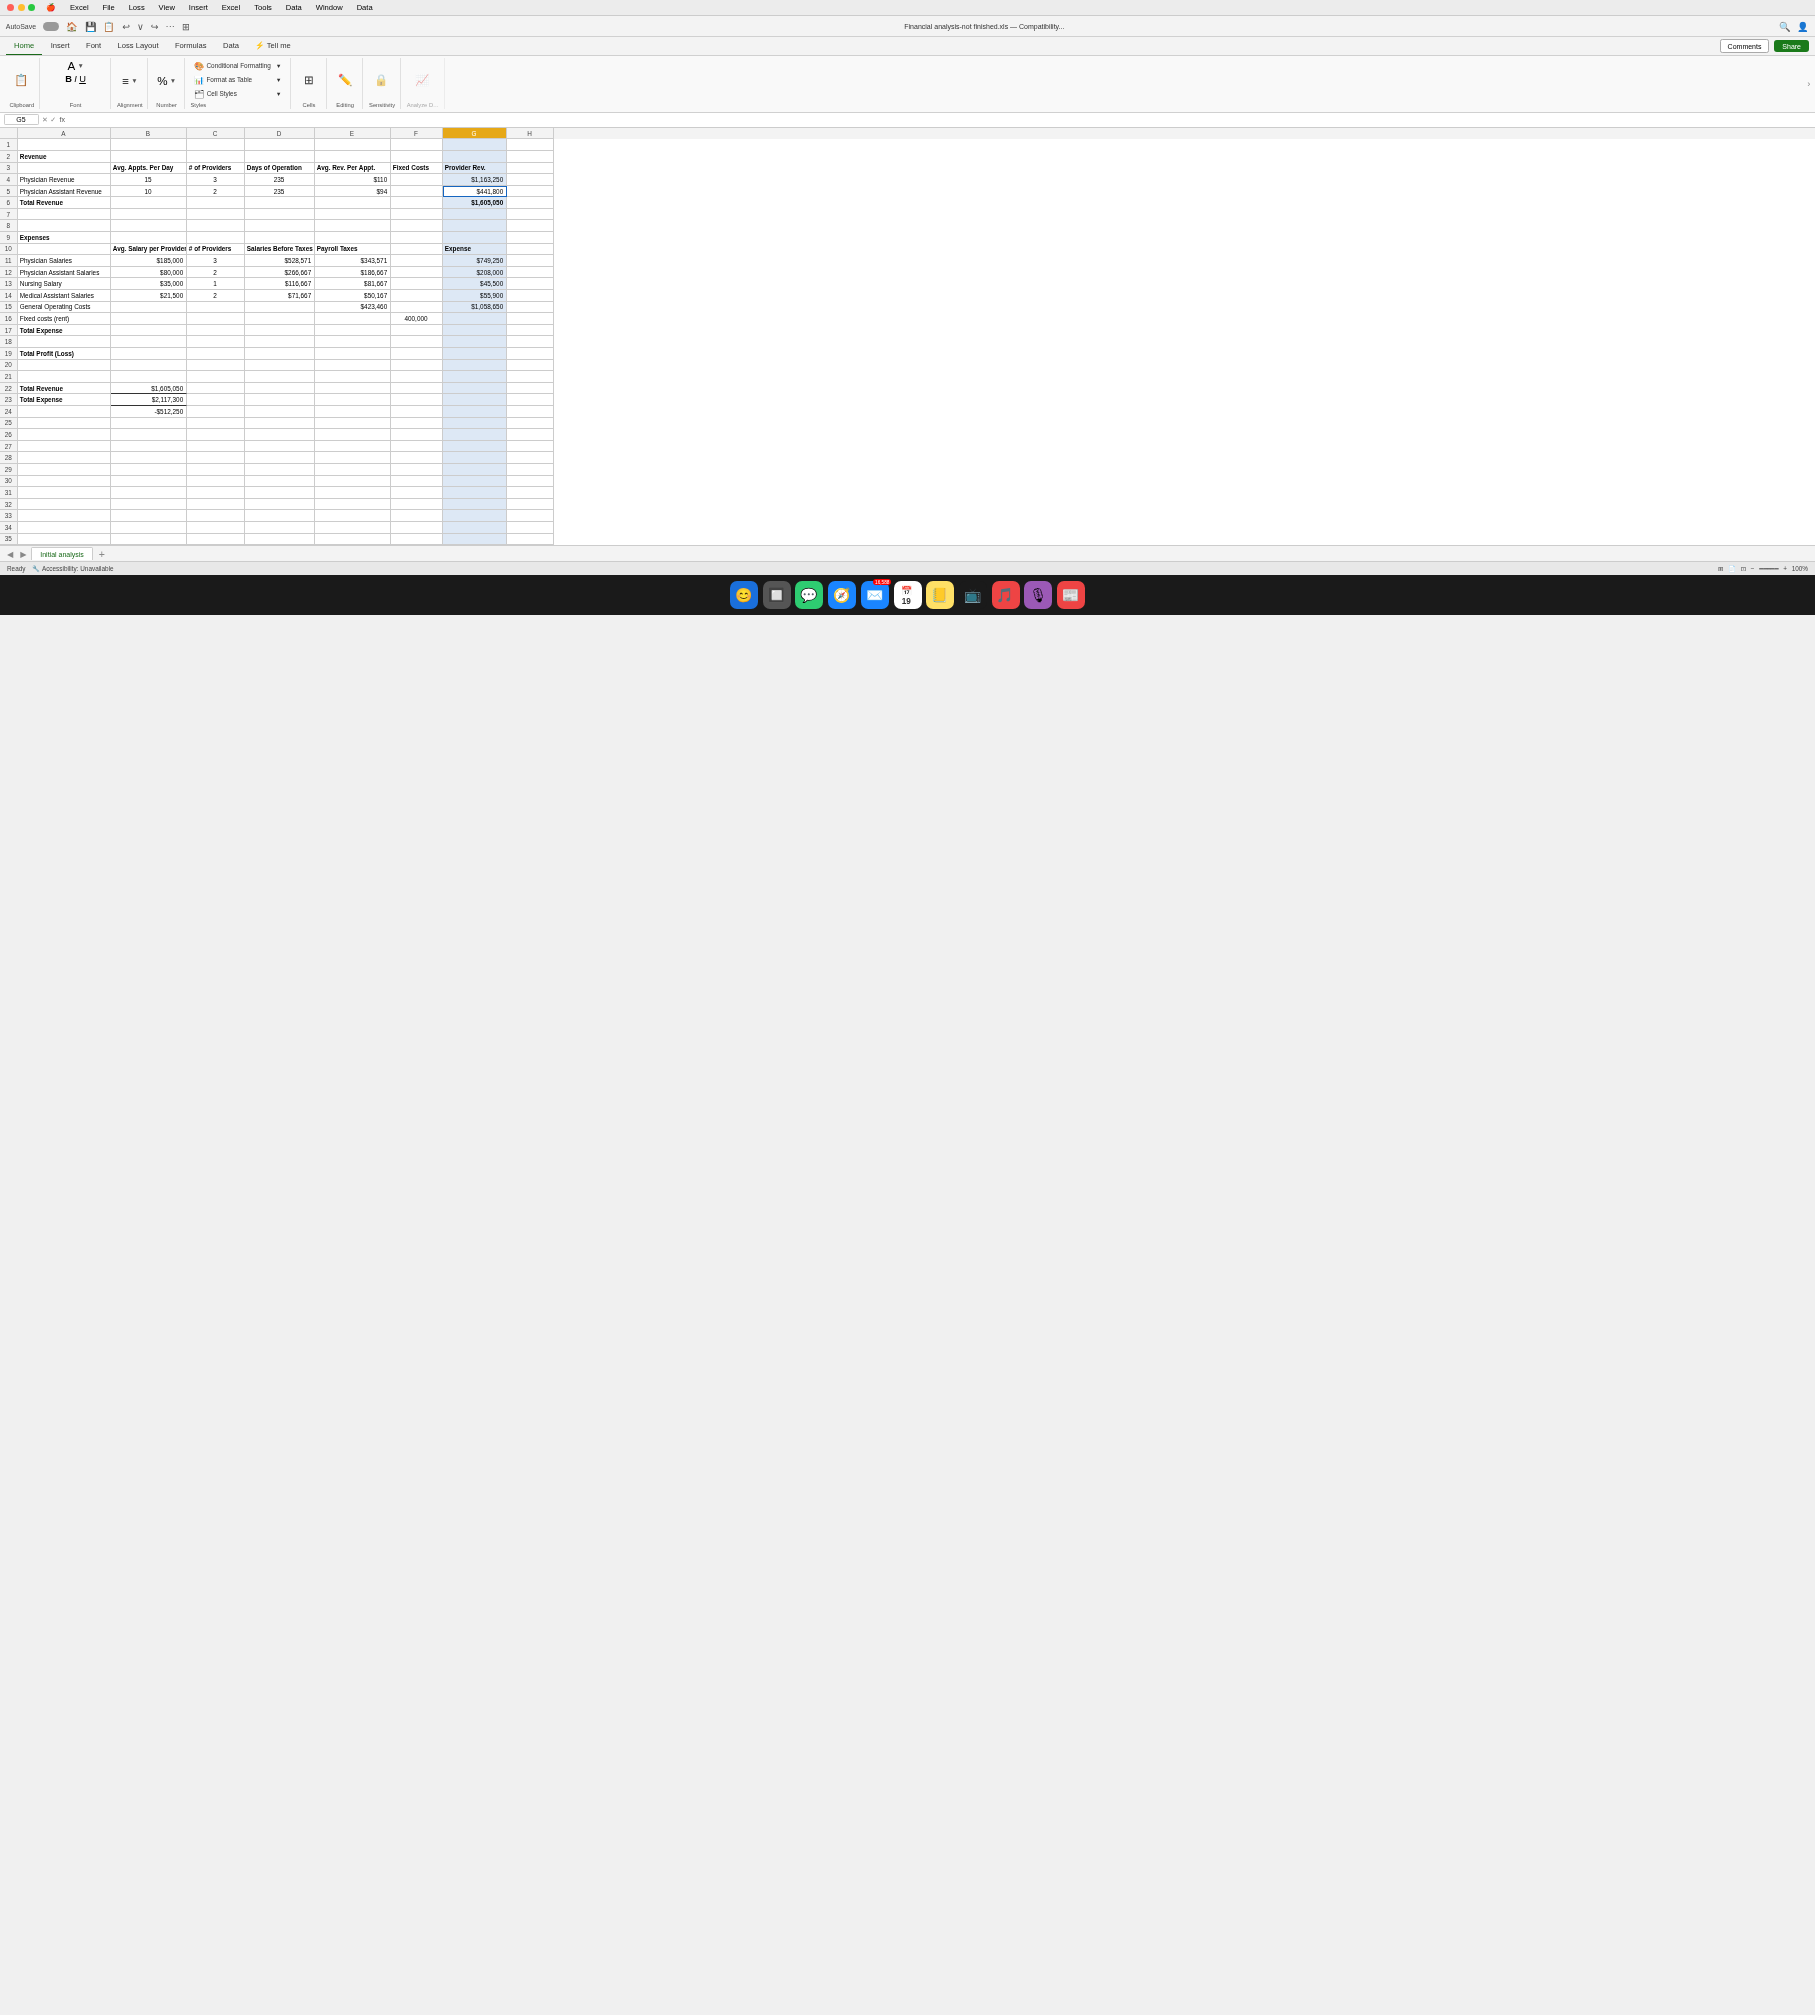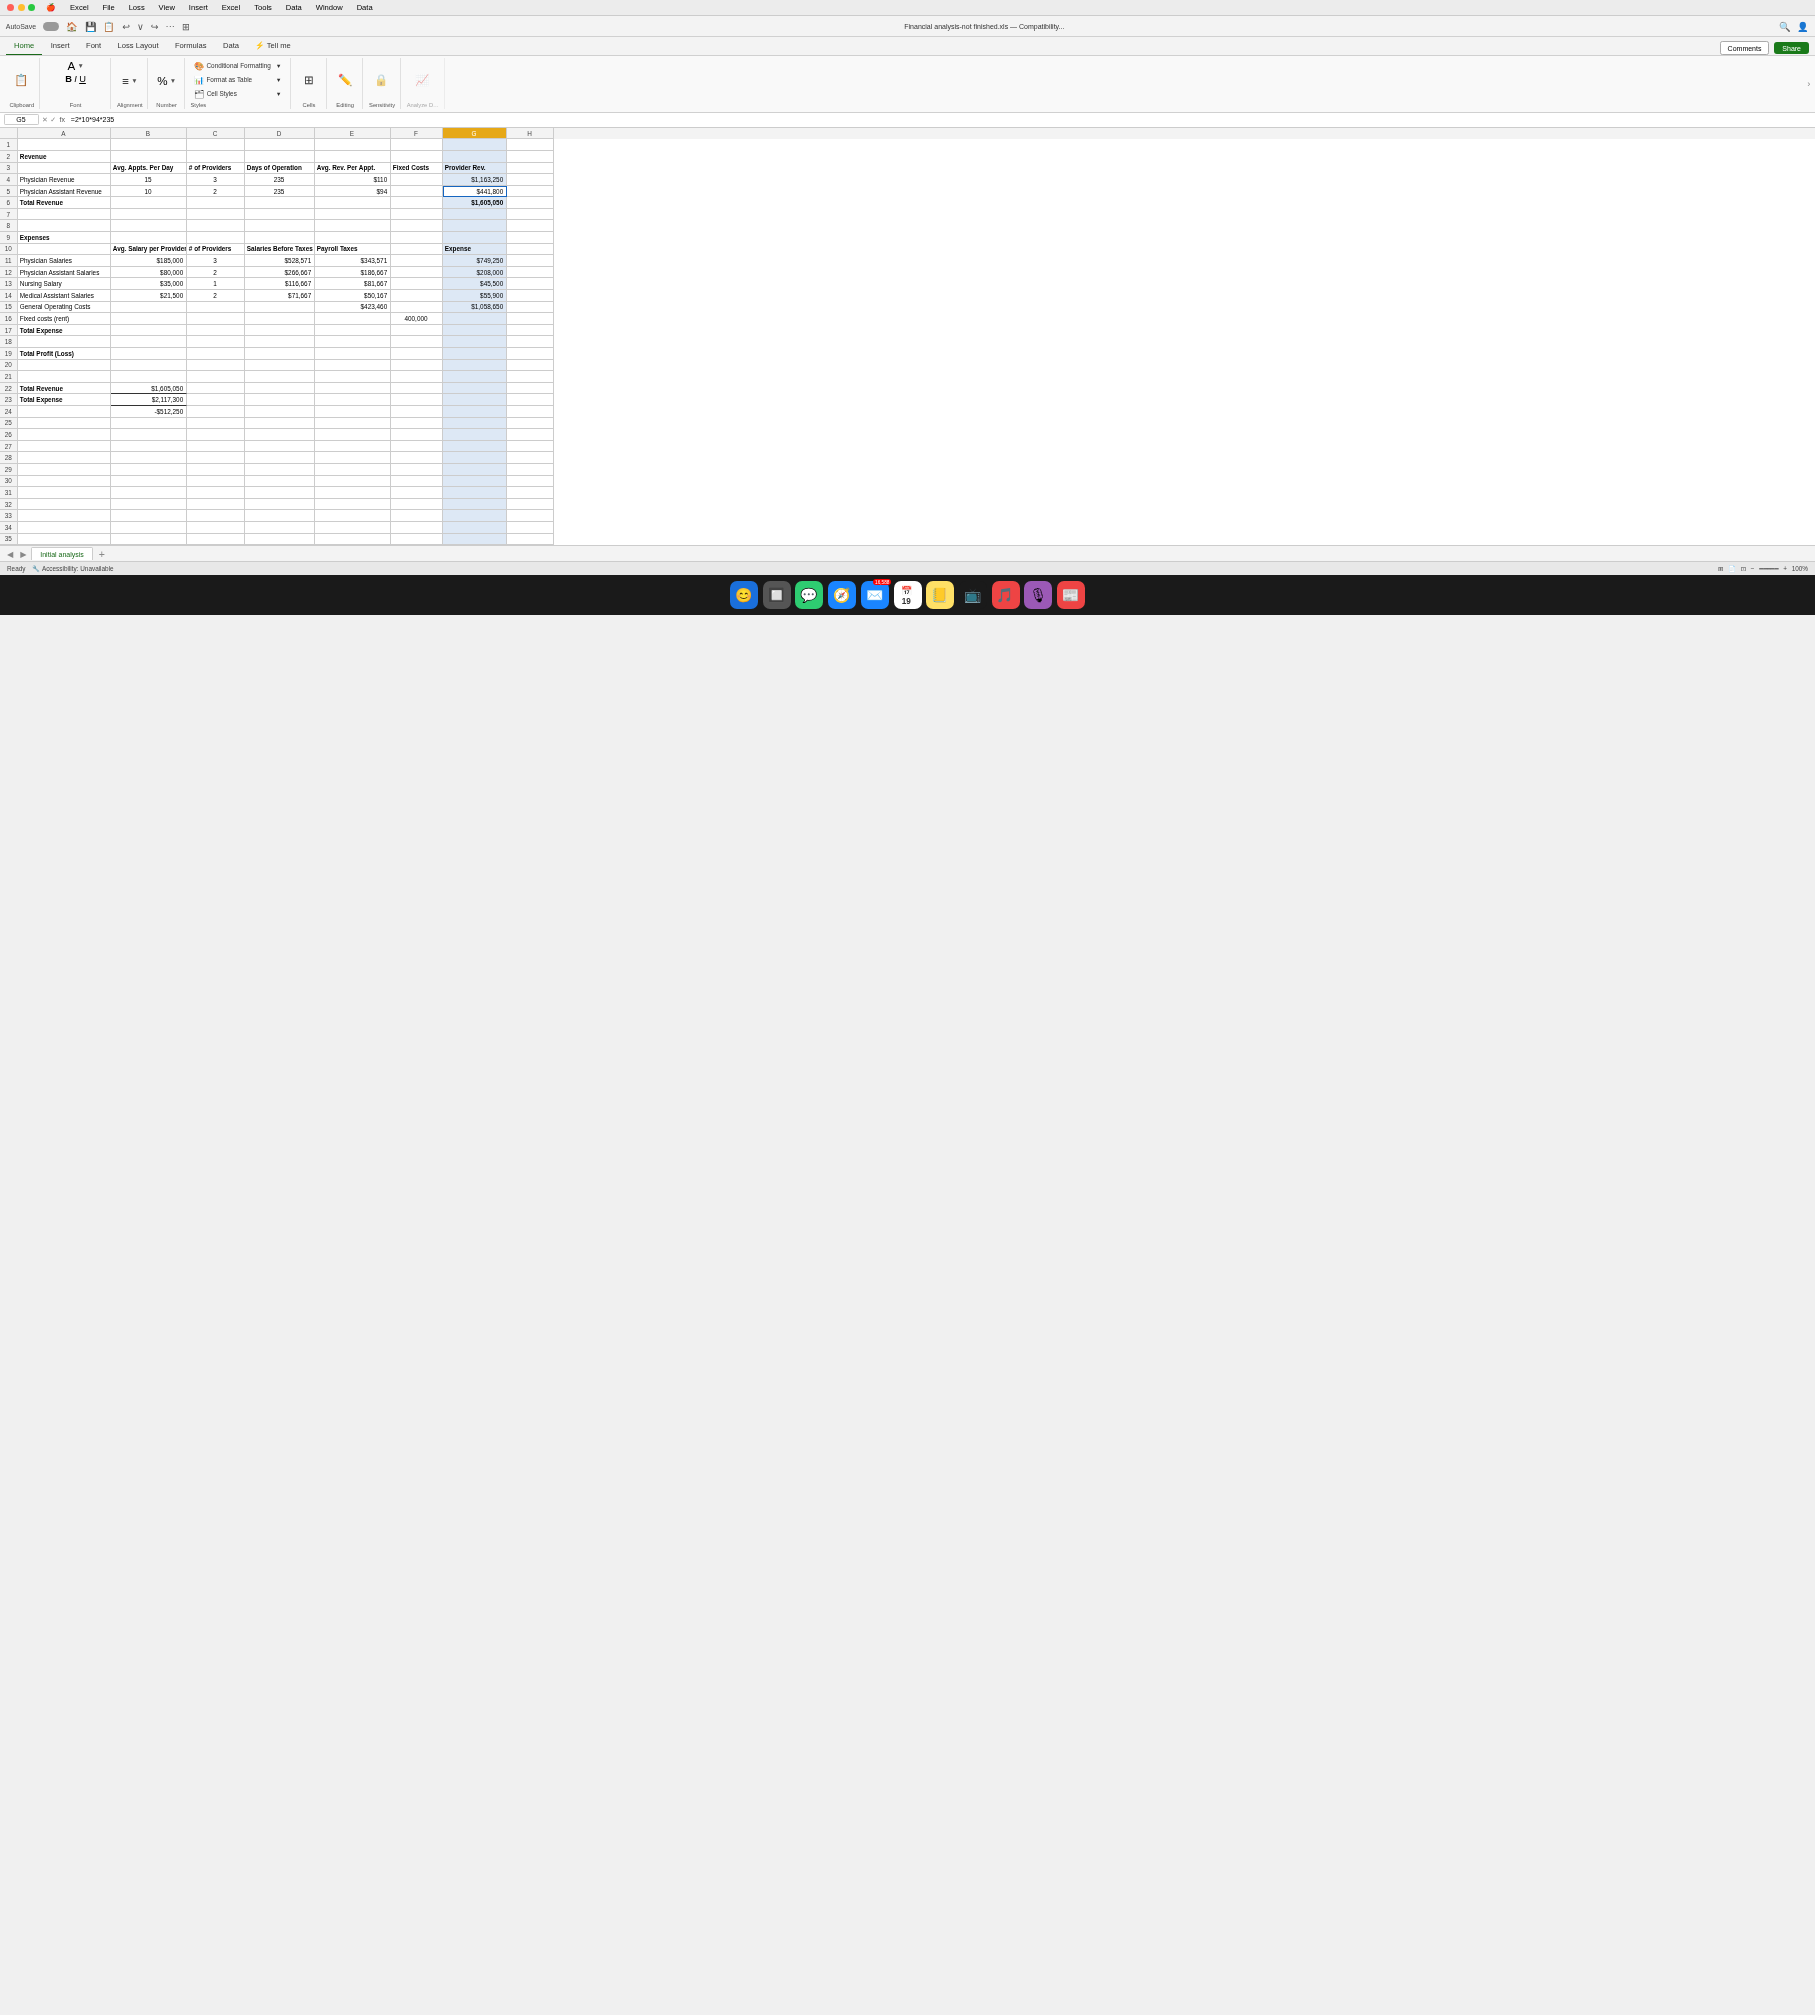--- a/index.html
+++ b/index.html
@@ -36,21 +36,21 @@
     .autosave-label { font-size: 7px; color: #444; }
     .toggle-switch { width: 16.3px; height: 9.3px; background: #999; border-radius: 4.7px; position: relative; display: inline-block; }
     .toolbar-icon { font-size: 9.3px; color: #555; cursor: pointer; }
     .window-title { flex: 1; text-align: center; font-size: 7px; color: #333; }
 
     
     .ribbon-tabs {
       background: #f3f3f3;
       border-bottom: 0.6px solid #d0d0d0;
       display: flex;
-      align-items: flex-end;
+      align-items: center;
       padding: 0 5.8px;
       height: 18.6px;
     }
     .ribbon-tab {
       padding: 3.5px 8.2px;
       font-size: 7.6px;
       cursor: pointer;
       color: #333;
       border-bottom: 1.2px solid transparent;
     }
@@ -464,21 +464,20 @@
   </div>
 </div>
 
 <div class="formula-bar">
   <input class="cell-ref-box" value="G5" readonly="" style="">
   <div class="formula-bar-btns">
     <span style="cursor:pointer;">✕</span>
     <span style="cursor:pointer;">✓</span>
   </div>
   <span style="font-size:7px;color:#555;">fx</span>
-  <input class="formula-input" value="=2*10*94*235" readonly="" style="">
 </div>
 
 <div class="spreadsheet-container">
   <div class="grid-wrapper" id="grid-wrapper">
 
     <div class="col-headers">
       <div class="row-num-header"></div>
       <div class="col-header col-A">A</div>
       <div class="col-header col-B">B</div>
       <div class="col-header col-C">C</div>

